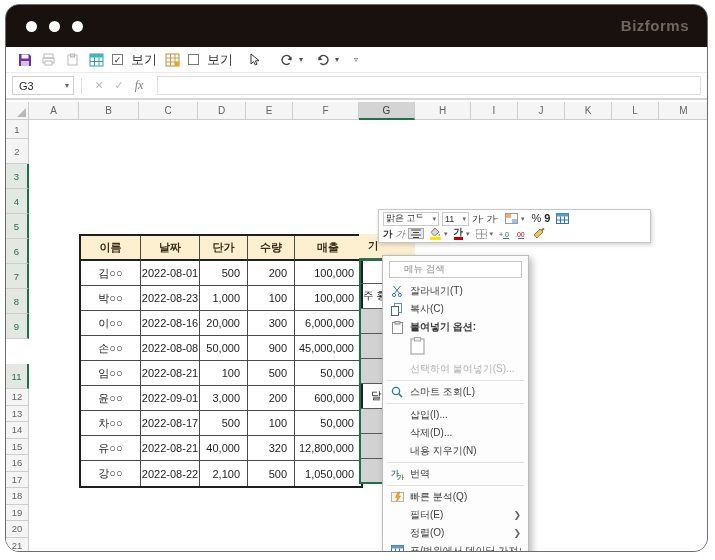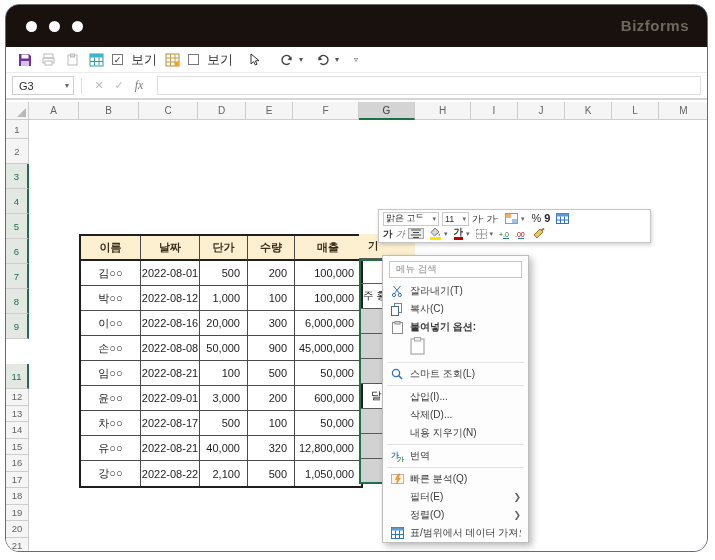--- a/index.html
+++ b/index.html
@@ -79,21 +79,21 @@
           color:#333; padding:0 2px; position:relative; background:#fff; white-space:nowrap; overflow:hidden; }
   .mico { font-size:9.5px; color:#2f2f2f; display:flex; align-items:flex-end; line-height:1; }
   .mdd { font-size:7px; color:#666; }
   .u-yellow { border-bottom:3px solid #ffe400; } .u-red { border-bottom:3px solid #c00000; }
   .mpress { border:1px solid #a9a9a9; background:#e9e9e9; padding:0 2px; }
 
   
   .cmenu { position:absolute; left:376px; top:155px; width:147px; background:#fdfdfd;
            border:1px solid #bdbdbd; box-shadow:3px 3px 7px rgba(0,0,0,.28); z-index:60; padding-top:4px; }
   .msearch { margin:1px 6px 4px 6px; height:17px; border:1px solid #c6c6c6; display:flex; align-items:center;
-             padding-left:6px; font-size:9.5px; color:#8a8a8a; background:#fff; }
+             padding-left:14px; font-size:9.5px; color:#8a8a8a; background:#fff; }
   .mitem { height:18px; display:flex; align-items:center; padding:0 7px 0 6px; font-size:10px; color:#3a3a3a; }
   .mitem .ic { width:16px; min-width:16px; display:flex; align-items:center; justify-content:center; margin-right:5px; }
   .mitem .lbl { white-space:nowrap; overflow:hidden; }
   .mitem.bold .lbl { font-weight:bold; }
   .mitem.dis { color:#b3b3b3; }
   .mitem .sub { margin-left:auto; color:#666; font-size:9px; }
   .msep { height:1px; background:#e2e2e2; margin:2px 4px; }
   .pasterow { height:24px; display:flex; align-items:center; padding-left:27px; }
 </style>
 </head>
@@ -234,21 +234,21 @@
         <div id="tablebody">
             <div class="trow">
               <div class="tcell al-c" style="width: 60px;">김○○</div>
               <div class="tcell al-c" style="width: 59px;">2022-08-01</div>
               <div class="tcell al-r" style="width: 48px;">500</div>
               <div class="tcell al-r" style="width: 47px;">200</div>
               <div class="tcell al-r" style="width: 66px;">100,000</div>
             </div>
             <div class="trow">
               <div class="tcell al-c" style="width: 60px;">박○○</div>
-              <div class="tcell al-c" style="width: 59px;">2022-08-12</div>
+              <div class="tcell al-c" style="width: 59px;">2022-08-23</div>
               <div class="tcell al-r" style="width: 48px;">1,000</div>
               <div class="tcell al-r" style="width: 47px;">100</div>
               <div class="tcell al-r" style="width: 66px;">100,000</div>
             </div>
             <div class="trow">
               <div class="tcell al-c" style="width: 60px;">이○○</div>
               <div class="tcell al-c" style="width: 59px;">2022-08-16</div>
               <div class="tcell al-r" style="width: 48px;">20,000</div>
               <div class="tcell al-r" style="width: 47px;">300</div>
               <div class="tcell al-r" style="width: 66px;">6,000,000</div>
@@ -423,20 +423,24 @@
                 </svg>
               </span>
               <span class="lbl">붙여넣기 옵션:</span>
             </div>
             <div class="pasterow">
               <span><svg width="15" height="18" viewBox="0 0 15 18">
                   <rect x="1" y="2" width="13" height="15" fill="#fff" stroke="#a9a9a9" stroke-width="1.2"></rect>
                   <rect x="4.5" y="0.5" width="6" height="3.5" fill="#ededed" stroke="#a9a9a9"></rect>
                 </svg></span>
             </div>
+            <div class="mitem dis">
+              <span class="ic"></span>
+              <span class="lbl">선택하여 붙여넣기(S)...</span>
+            </div>
             <div class="msep"></div>
             <div class="mitem">
               <span class="ic">
                 <svg width="12" height="12" viewBox="0 0 12 12">
                   <circle cx="5" cy="5" r="3.6" fill="none" stroke="#2e75b6" stroke-width="1.3"></circle>
                   <path d="M7.8 7.8 L11 11" stroke="#2e75b6" stroke-width="1.6"></path>
                 </svg>
               </span>
               <span class="lbl">스마트 조회(L)</span>
             </div>

